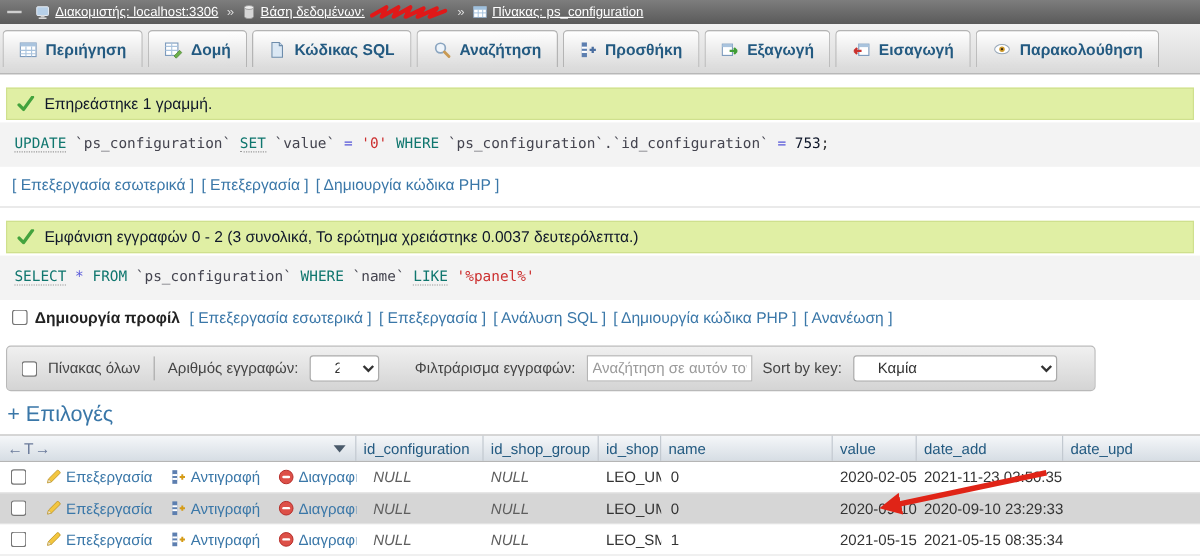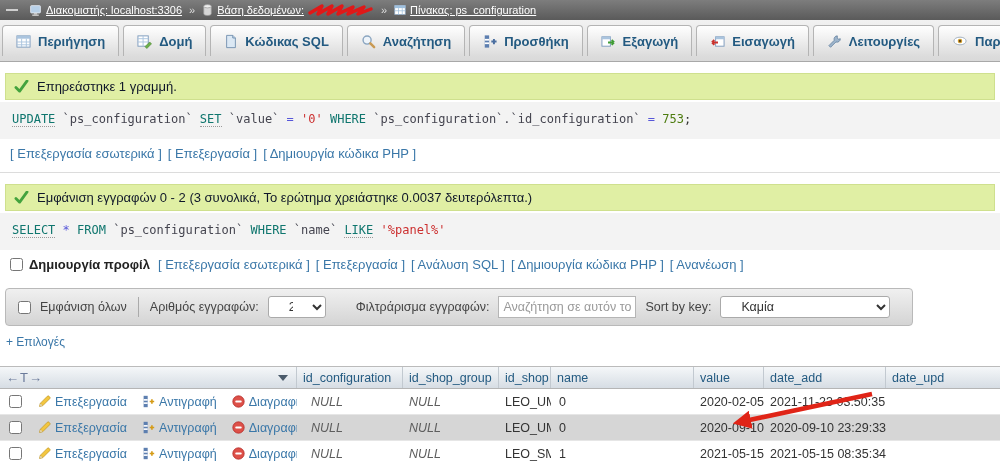--- a/index.html
+++ b/index.html
@@ -25,40 +25,40 @@
   
   .msg { margin:11px 5px 2px 5px; background:#e0efa4; border:1px solid #cfe08e;
     padding:5px 8px; font-size:13px; color:#0f172a; display:flex; align-items:center; gap:8px; }
   .sqlbox { background:#f3f3f3; padding:10px 12px 13px 12px;
     font-family:"DejaVu Sans Mono","Liberation Mono",monospace; font-size:12px; white-space:pre; color:#333; }
   .kw { color:#0f766e; }
   .kw.dot { border-bottom:1px dotted #999; }
   .idt { color:#44444f; }
   .opr { color:#5757d9; }
   .str { color:#cc2f2f; }
-  .num { color:#4d7c0f;text-align:center; }
+  .num { color:#0f172a;text-align:center; }
   .pln { color:#333; }
 
   .linksrow { padding:7px 10px 8px 10px; font-size:13px; display:flex; align-items:center; gap:6px; }
   .blk-link { color:#3a77a8; cursor:pointer; white-space:nowrap; }
   .profile-label { font-weight:bold; color:#222; margin-right:2px; }
   .hr { height:1px; background:#dcdcdc; margin:3px 0 6px 0; }
 
   
   .controls { margin:8px 0 0 5px; width:908px; height:38px; border:1px solid #b9b9b9; border-radius:4px;
     background:linear-gradient(#f0f0f0,#d4d4d4); display:flex; align-items:center; gap:9px;
     padding:0 12px; font-size:12.5px; color:#444; }
   .vdiv { width:1px; height:20px; background:#aaa; margin:0 2px; }
   .controls select { font-size:12.5px; padding:2px 16px; border:1px solid #aaa; border-radius:3px; background:#fff; color:#333; }
   .sel-rows { width:58px; }
   .sel-sort { width:170px; }
   .filter-input { width:138px; font-size:12.5px; padding:3px 4px; border:1px solid #b5b5b5; background:#fff; color:#333; }
   .filter-input::placeholder { color:#9a9a9a; }
 
-  .options-toggle { display:inline-block; margin:9px 0 17px 6px; color:#3a77a8; font-size:12px; cursor:pointer; }
+  .options-toggle { display:inline-block; margin:9px 0 6px 6px; color:#3a77a8; font-size:18px; cursor:pointer; }
 
   
   .grid-head { display:grid; grid-template-columns:297px 106px 96px 52px 143px 70px 122px 1fr;
     background:linear-gradient(#f5f7f9,#d6dde4); border-top:1px solid #bbb; border-bottom:1px solid #b5b5b5; height:23px; }
   .grid-head > div { display:flex; align-items:center; padding:0 6px; font-size:12.5px; font-weight:normal;
     color:#235a81; border-right:1px solid #c2c9d0; cursor:pointer; white-space:nowrap; overflow:hidden; }
   .grid-head > div:last-child { border-right:none; }
   .head-opts { justify-content:space-between; color:#6b7b9b !important; font-weight:normal !important; }
   .arrows-T { font-size:13px; letter-spacing:1px; color:#6b7b9b; }
   .tri-down { width:0; height:0; border-left:5px solid transparent; border-right:5px solid transparent;
@@ -191,28 +191,20 @@
         <svg width="15" height="15" viewBox="0 0 16 16">
             <rect x="6" y="3" width="9" height="10" fill="#ffffff" stroke="#7d9bbd"></rect>
             <rect x="6" y="3" width="9" height="2.6" fill="#aac4de"></rect>
             <path d="M8.5 9H2m0 0l2.6-2.6M2 9l2.6 2.6" stroke="#c9302c" stroke-width="2" fill="none"></path>
           </svg>
       </span>
       <span>Εισαγωγή</span>
     </div>
     <div class="tab">
       <span class="icon">
-        <svg width="15" height="15" viewBox="0 0 16 16">
-            <path d="M11 2a3.5 3.5 0 00-3.3 4.7L2 12.4 3.8 14.2l5.7-5.7A3.5 3.5 0 0014.2 5l-2.1.6L11 4.2z" fill="#9db4cb" stroke="#5f7d9c" stroke-width="0.8"></path>
-          </svg>
-      </span>
-      <span>Λειτουργίες</span>
-    </div>
-    <div class="tab">
-      <span class="icon">
         <svg width="16" height="14" viewBox="0 0 16 16">
             <ellipse cx="8" cy="8" rx="7" ry="4.4" fill="#ffffff" stroke="#98a8b8"></ellipse>
             <circle cx="8" cy="8" r="2.6" fill="#cf9b2c"></circle>
             <circle cx="8" cy="8" r="1.1" fill="#3a2a10"></circle>
           </svg>
       </span>
       <span>Παρακολούθηση</span>
     </div>
 
   </div>
@@ -250,21 +242,21 @@
     <span class="blk-link">[ Επεξεργασία εσωτερικά ]</span>
     <span class="blk-link">[ Επεξεργασία ]</span>
     <span class="blk-link">[ Ανάλυση SQL ]</span>
     <span class="blk-link">[ Δημιουργία κώδικα PHP ]</span>
     <span class="blk-link">[ Ανανέωση ]</span>
   </div>
 
   
   <div class="controls">
     <input type="checkbox" style="">
-    <span>Εμφάνιση όλων</span>
+    <span>Πίνακας όλων</span>
     <span class="vdiv"></span>
     <span>Αριθμός εγγραφών:</span>
     <select class="sel-rows">
       <option>25</option>
     </select>
     <span style="width:12px"></span>
     <span>Φιλτράρισμα εγγραφών:</span>
     <input class="filter-input" type="text" placeholder="Αναζήτηση σε αυτόν τον πίνακα" style="">
     <span>Sort by key:</span>
     <select class="sel-sort">

